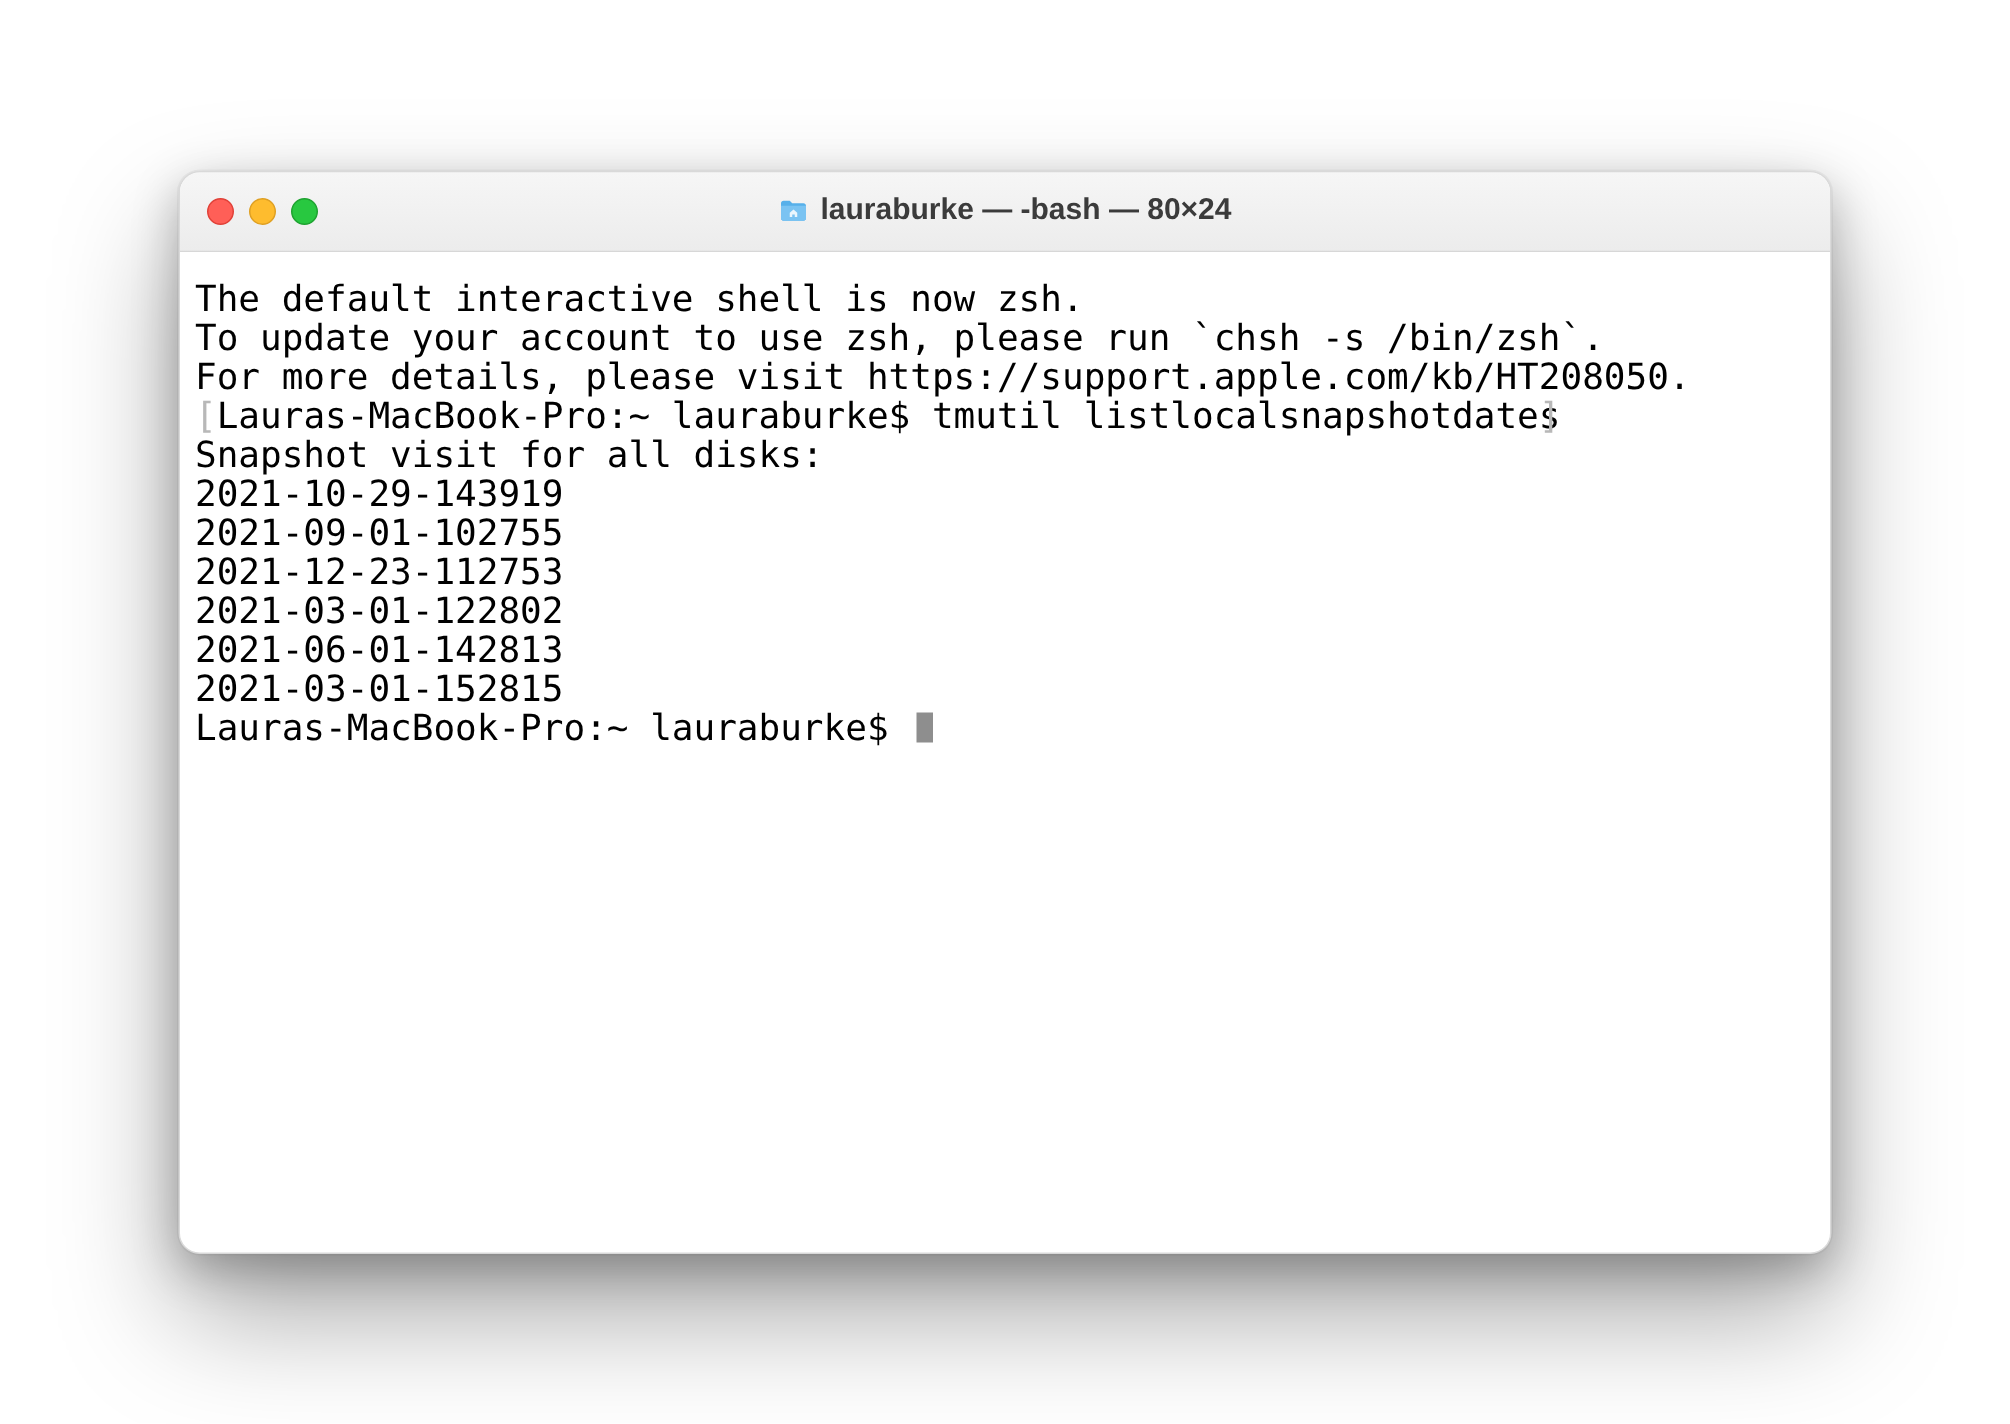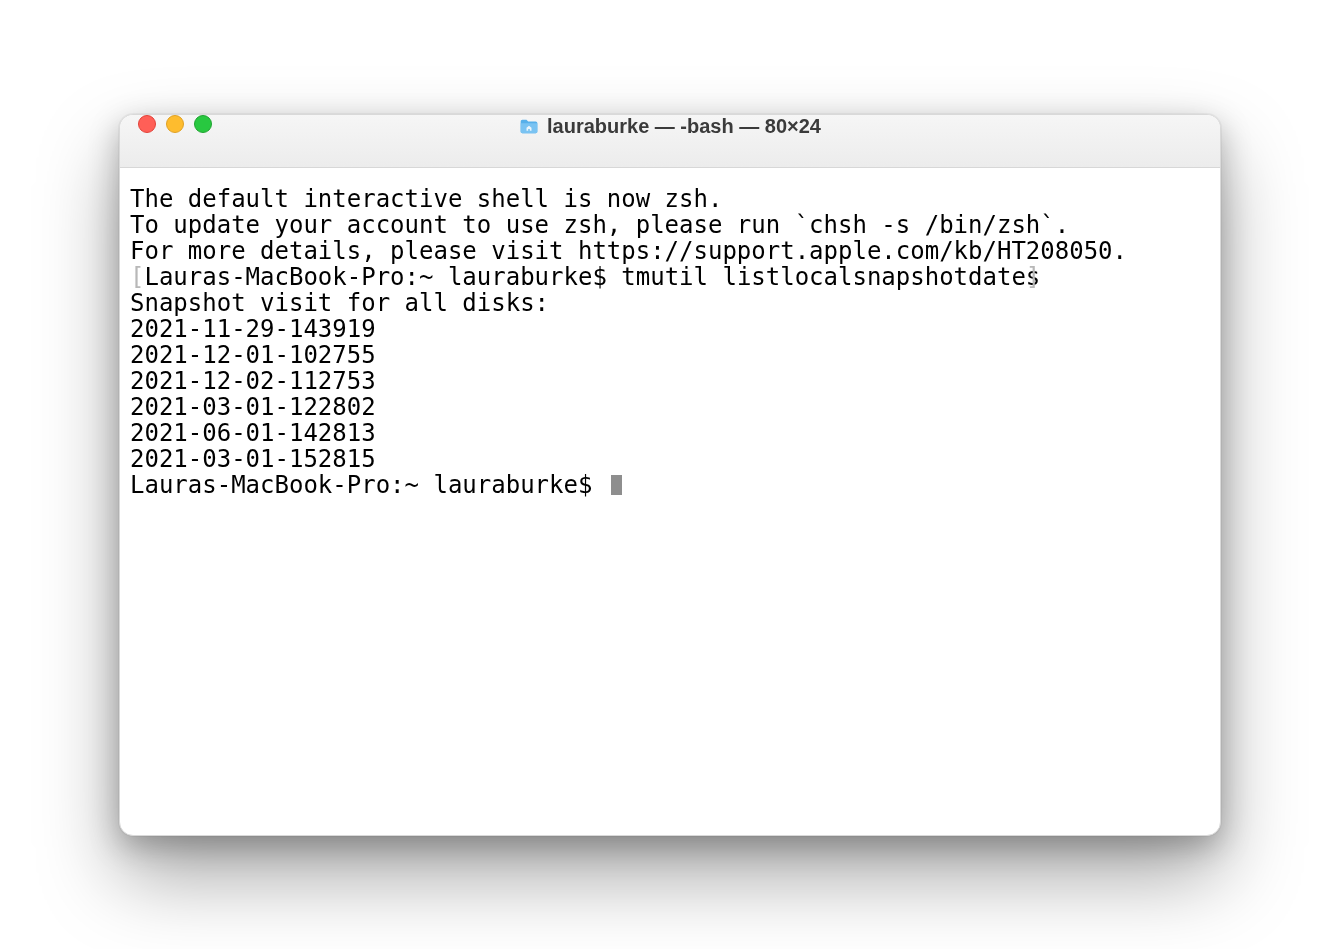--- a/index.html
+++ b/index.html
@@ -13,21 +13,21 @@
       0 40px 80px rgba(0,0,0,.35),
       0 10px 30px rgba(0,0,0,.25),
       0 0 0 1px rgba(0,0,0,.04);
     overflow:hidden;
     display:flex;flex-direction:column;
   }
   .titlebar{
     height:52px;flex:0 0 52px;
     background:linear-gradient(#f6f6f6,#ececec);
     border-bottom:1px solid #d7d7d7;
-    display:flex;align-items:flex-start;position:relative;
+    display:flex;align-items:center;position:relative;
   }
   .traffic{display:flex;gap:10px;margin-left:18px;}
   .tl-btn{width:16px;height:16px;border-radius:50%;}
   .tl-close{background:#ff5f57;border:1px solid #e14239;}
   .tl-min{background:#febc2e;border:1px solid #dfa023;}
   .tl-max{background:#28c840;border:1px solid #1fa331;}
   .title-wrap{
     position:absolute;left:0;right:0;display:flex;justify-content:center;align-items:center;gap:8px;
     pointer-events:none;
   }
@@ -71,22 +71,22 @@
         </span>
         <span class="title-text">lauraburke — -bash — 80×24</span>
       </div>
     </div>
 
     <div class="term-body"><span>The default interactive shell is now zsh.</span>
 <span>To update your account to use zsh, please run `chsh -s /bin/zsh`.</span>
 <span>For more details, please visit https://support.apple.com/kb/HT208050.</span>
 <span class="prompt-line"><span class="bracket-l">[</span><span>Lauras-MacBook-Pro:~ lauraburke$ </span><span>tmutil listlocalsnapshotdates</span><span class="bracket-r">]</span></span>
 <span>Snapshot visit for all disks:</span>
-<span>2021-11-29-143919</span>
-<span>2021-12-01-102755</span>
-<span>2021-12-02-112753</span>
+<span>2021-10-29-143919</span>
+<span>2021-09-01-102755</span>
+<span>2021-12-23-112753</span>
 <span>2021-03-01-122802</span>
 <span>2021-06-01-142813</span>
 <span>2021-03-01-152815</span>
 <span><span>Lauras-MacBook-Pro:~ lauraburke$ </span><span class="cursor-block"></span></span></div>
 
   </div>
 </div>
 
 </body></html>

